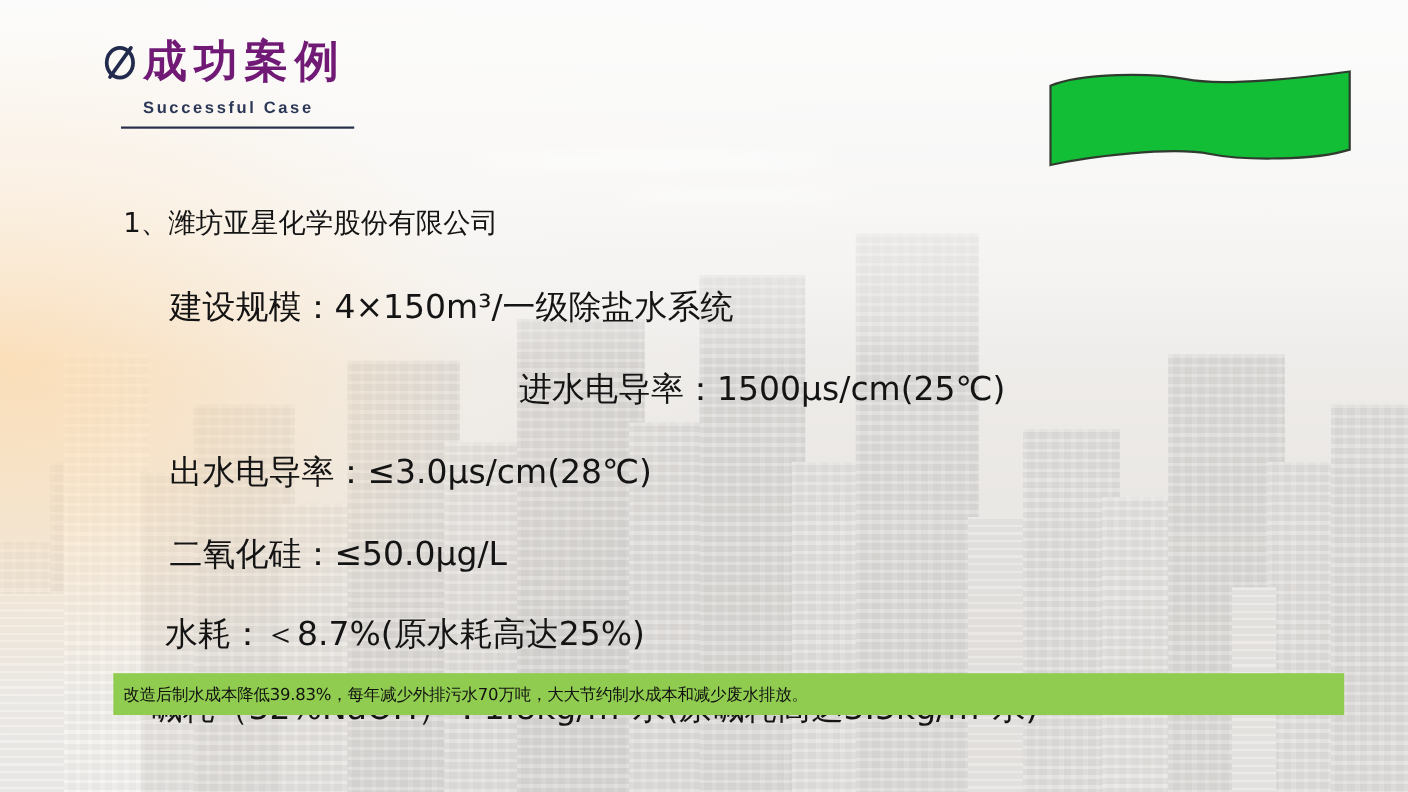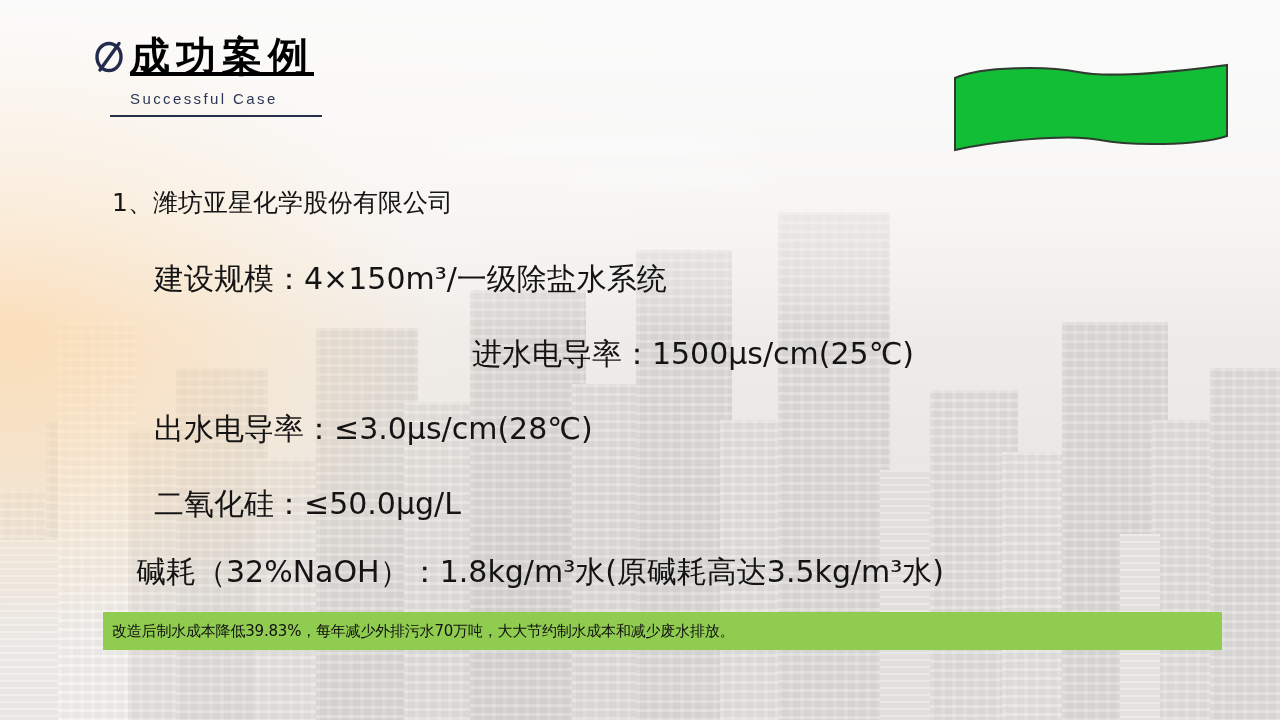--- a/index.html
+++ b/index.html
@@ -122,32 +122,31 @@
   .content { position: absolute; inset: 0; }
 
   
   .header { position: absolute; left: 92px; top: 36px; }
   .title-row { display: flex; align-items: center; }
   .slash-icon { width: 34px; height: 40px; flex: 0 0 auto; margin-right: 4px; }
   .title-cn {
     font-family: "DejaVu Sans", "Liberation Sans", sans-serif;
     font-size: 40px;
     font-weight: 700;
-    color: #000000;
+    color: #701a75;
     letter-spacing: 6px;
     line-height: 1;
     white-space: nowrap;
-    text-decoration: underline;
   }
   .title-en {
     margin-top: 14px;
     margin-left: 38px;
     font-family: "Liberation Sans", sans-serif;
     font-size: 15px;
-    font-weight: 400;
+    font-weight: 700;
     color: #2b3756;
     letter-spacing: 2.4px;
     white-space: nowrap;
   }
   .title-rule {
     margin-top: 8px;
     margin-left: 18px;
     width: 212px;
     height: 2px;
     background: #26304a;
@@ -292,20 +291,21 @@
                  Z" fill="#12be36" stroke="#2f3b2f" stroke-width="2"></path>
       </svg>
     </div>
 
     <div class="body-list">
       <div class="line line-head">1、潍坊亚星化学股份有限公司</div>
       <div class="line line-item r1">建设规模：4×150m³/一级除盐水系统</div>
       <div class="line line-item r2">进水电导率：1500μs/cm(25℃)</div>
       <div class="line line-item r3">出水电导率：≤3.0μs/cm(28℃)</div>
       <div class="line line-item r4">二氧化硅：≤50.0μg/L</div>
+      <div class="line line-item r5">水耗：＜8.7%(原水耗高达25%)</div>
       <div class="line line-item r7">碱耗（32%NaOH）：1.8kg/m³水(原碱耗高达3.5kg/m³水)</div>
     </div>
 
     <div class="summary-bar">
       <div class="summary-text">改造后制水成本降低39.83%，每年减少外排污水70万吨，大大节约制水成本和减少废水排放。</div>
     </div>
 
   </div>
 </div>
 

